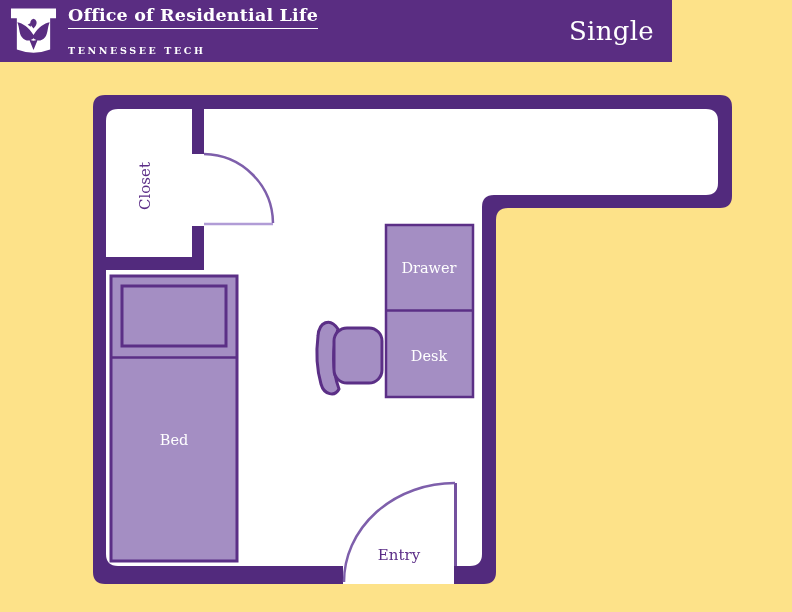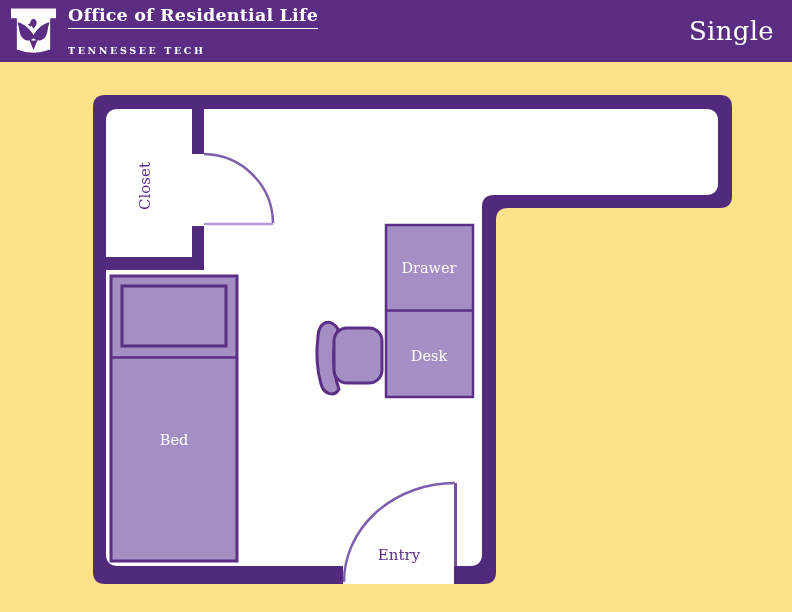--- a/index.html
+++ b/index.html
@@ -3,21 +3,21 @@
 <meta charset="utf-8">
 <style>
   html,body{margin:0;padding:0;}
   body{
     width:792px;height:612px;position:relative;overflow:hidden;
     background:var(--canvas-bg);
     font-family:"DejaVu Serif", serif;
   }
   
   .header{
-    position:absolute;top:0;left:0;width:792px;height:62px;
+    position:absolute;top:0;left:0;width:672px;height:62px;
     background:var(--header-bg);z-index:5;
     display:flex;align-items:center;box-sizing:border-box;padding:0 18px 0 10px;
     color:var(--header-text);
   }
   .logo{width:47px;height:50px;flex:0 0 auto;margin-right:11px;}
   .org-block{display:flex;flex-direction:column;}
   .org-name{
     font-size:17.5px;font-weight:bold;letter-spacing:.2px;
     padding-bottom:3px;border-bottom:1.5px solid var(--header-text);
     width:fit-content;line-height:1.1;

